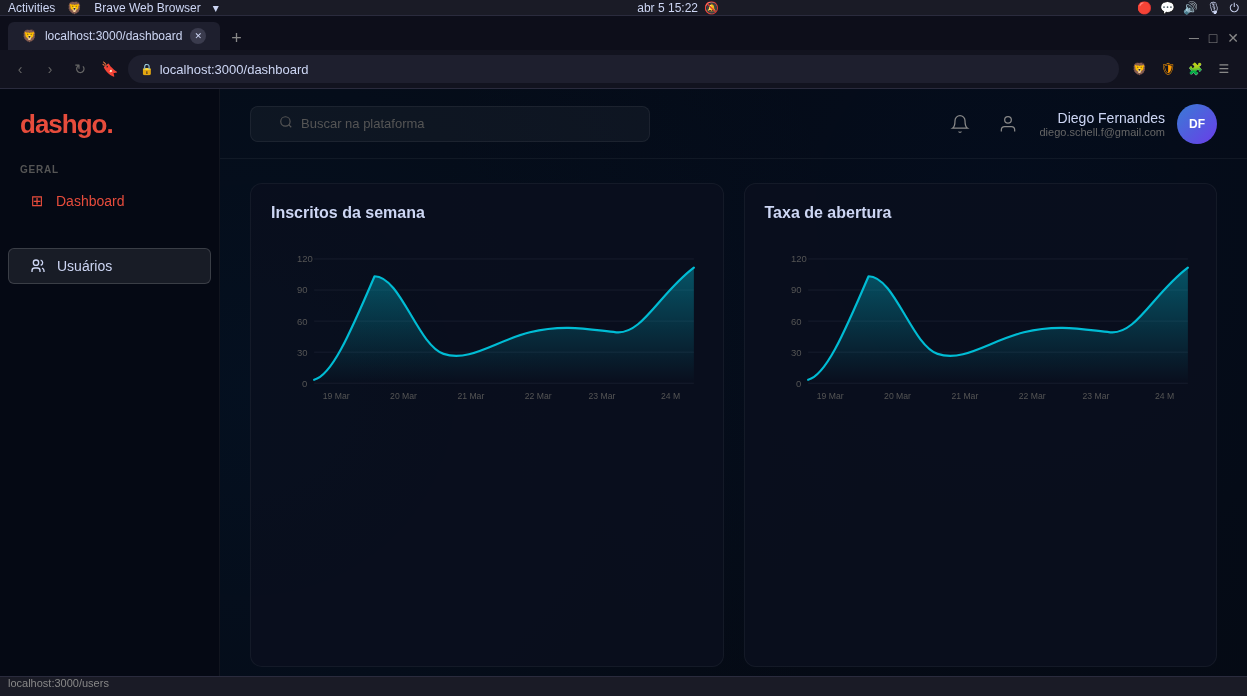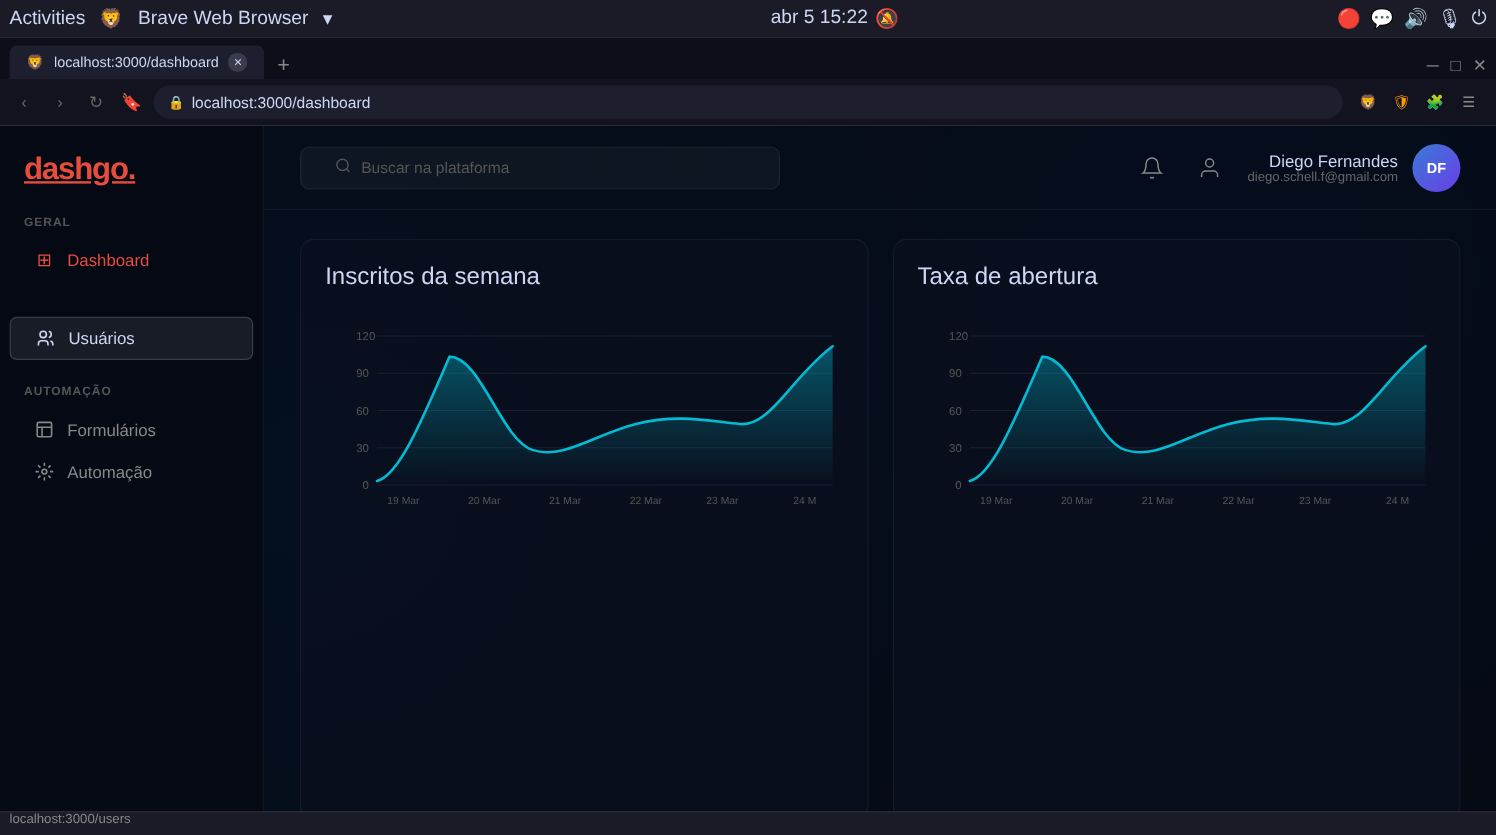--- a/index.html
+++ b/index.html
@@ -7,27 +7,27 @@
       font-family: -apple-system, BlinkMacSystemFont, 'Segoe UI', sans-serif;
       background: #0a0e1a;
       color: #cdd6f4;
       width: 1247px;
       height: 696px;
       overflow: hidden;
     }
 
     
     .os-bar {
-      height: 32px;
+      height: 16px;
       background: #1a1b26;
       display: flex;
       align-items: center;
       justify-content: space-between;
       padding: 0 8px;
-      font-size: 16px;
+      font-size: 12px;
       color: #cdd6f4;
       border-bottom: 1px solid #2a2b3d;
     }
     .os-bar-left { display: flex; align-items: center; gap: 12px; }
     .os-bar-center { display: flex; align-items: flex-start; gap: 6px; }
     .os-bar-right { display: flex; align-items: center; gap: 8px; }
 
     
     .browser-chrome {
       background: #12131f;
@@ -159,21 +159,20 @@
     }
     .sidebar-logo {
       padding: 0 20px 24px;
       font-size: 26px;
       font-weight: 700;
       color: #fff;
       letter-spacing: -1px;
     }
     .sidebar-logo span {
       color: #e74c3c;
-      text-decoration: underline;
     }
     .sidebar-section-label {
       padding: 0 20px 8px;
       font-size: 10px;
       font-weight: 600;
       color: #555;
       letter-spacing: 0.08em;
       text-transform: uppercase;
     }
     .sidebar-item {
@@ -288,24 +287,24 @@
       gap: 20px;
     }
 
     .chart-card {
       background: rgba(10, 15, 30, 0.8);
       border-radius: 12px;
       padding: 20px;
       border: 1px solid rgba(255,255,255,0.05);
     }
     .chart-title {
-      font-size: 20px;
+      font-size: 16px;
       color: #cdd6f4;
       margin-bottom: 16px;
-      font-weight: 400;
+      font-weight: 700;
     }
     .chart-area {
       width: 100%;
       height: 180px;
       position: relative;
     }
     svg.chart-svg {
       width: 100%;
       height: 100%;
     }
@@ -401,42 +400,20 @@
             <circle cx="9" cy="7" r="4"></circle>
               <path d="M3 21v-2a4 4 0 0 1 4-4h4a4 4 0 0 1 4 4v2"></path>
             <path d="M16 3.13a4 4 0 0 1 0 7.75"></path>
               <path d="M21 21v-2a4 4 0 0 0-3-3.87"></path>
           </svg>
         </span>
         <span>Usuários</span>
       </div>
     </div>
 
-    <div class="sidebar-section-2">
-      <div class="sidebar-section-label">AUTOMAÇÃO</div>
-      <div class="sidebar-item">
-        <span class="item-icon">
-          <svg width="16" height="16" viewBox="0 0 24 24" fill="none" stroke="currentColor" stroke-width="2">
-            <rect x="3" y="3" width="18" height="18" rx="2"></rect>
-              <line x1="3" y1="9" x2="21" y2="9"></line>
-              <line x1="9" y1="21" x2="9" y2="9"></line>
-          </svg>
-        </span>
-        <span>Formulários</span>
-      </div>
-      <div class="sidebar-item">
-        <span class="item-icon">
-          <svg width="16" height="16" viewBox="0 0 24 24" fill="none" stroke="currentColor" stroke-width="2">
-            <circle cx="12" cy="12" r="3"></circle>
-              <path d="M12 1v4M12 19v4M4.22 4.22l2.83 2.83M16.95 16.95l2.83 2.83M1 12h4M19 12h4M4.22 19.78l2.83-2.83M16.95 7.05l2.83-2.83"></path>
-          </svg>
-        </span>
-        <span>Automação</span>
-      </div>
-    </div>
   </div>
 
   <div class="main-area">
 
     <div class="header">
       <div class="search-bar">
         <span>
           <svg width="14" height="14" viewBox="0 0 24 24" fill="none" stroke="#555" stroke-width="2">
             <circle cx="11" cy="11" r="8"></circle>
               <line x1="21" y1="21" x2="16.65" y2="16.65"></line>

